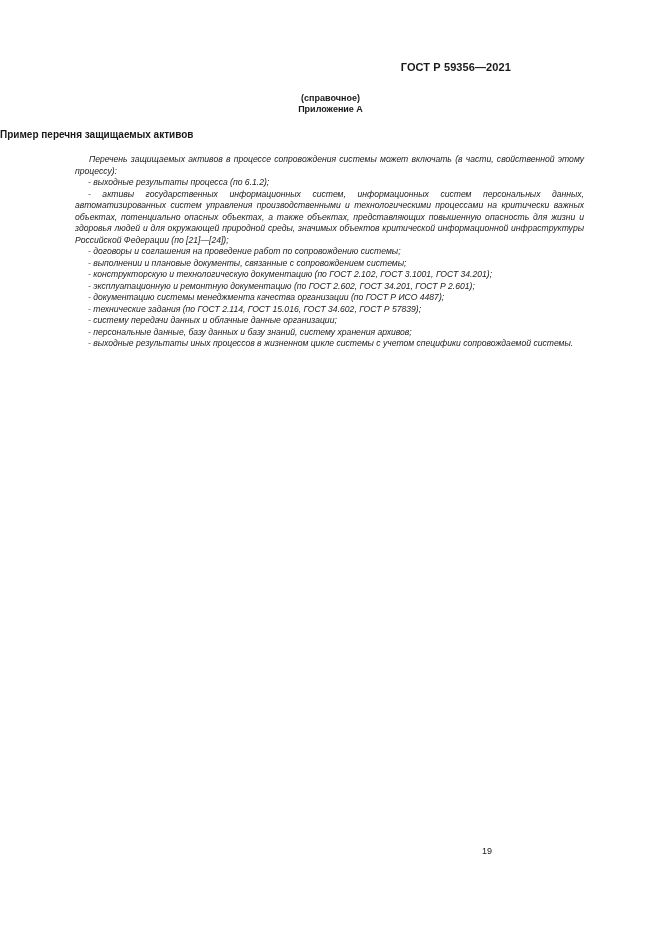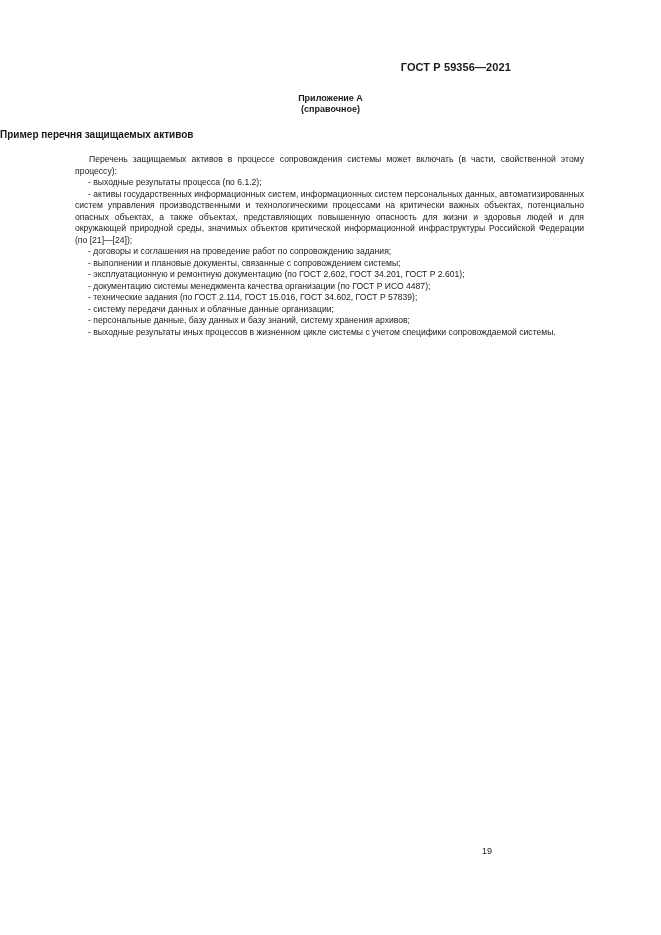--- a/index.html
+++ b/index.html
@@ -50,20 +50,21 @@
     font-weight: bold;
   }
   .body {
     position: absolute;
     top: 154px;
     left: 75px;
     width: 509px;
     font-size: 8.6px;
     line-height: 11.5px;
     text-align: justify;
+    font-style: italic;
   }
   .body p {
     margin: 0;
     text-indent: 14px;
   }
   .body p.item {
     text-indent: 13px;
   }
   .page-number {
     position: absolute;
@@ -73,32 +74,33 @@
   }
 </style>
 </head>
 <body>
 
 <div class="page">
 
   <div class="header-code">ГОСТ Р 59356—2021</div>
 
   <div class="annex">
+    <div>(справочное)</div>
     <div>Приложение А</div>
-    <div>(справочное)</div>
   </div>
 
   <div class="title">Пример перечня защищаемых активов</div>
 
   <div class="body">
     <p>Перечень защищаемых активов в процессе сопровождения системы может включать (в части, свойственной этому процессу):</p>
     <p class="item">- выходные результаты процесса (по 6.1.2);</p>
     <p class="item">- активы государственных информационных систем, информационных систем персональных данных, автоматизированных систем управления производственными и технологическими процессами на критически важных объектах, потенциально опасных объектах, а также объектах, представляющих повышенную опасность для жизни и здоровья людей и для окружающей природной среды, значимых объектов критической информационной инфраструктуры Российской Федерации (по [21]—[24]);</p>
-    <p class="item">- договоры и соглашения на проведение работ по сопровождению задания;</p>
+    <p class="item">- договоры и соглашения на проведение работ по сопровождению системы;</p>
     <p class="item">- выполнении и плановые документы, связанные с сопровождением системы;</p>
+    <p class="item">- конструкторскую и технологическую документацию (по ГОСТ 2.102, ГОСТ 3.1001, ГОСТ 34.201);</p>
     <p class="item">- эксплуатационную и ремонтную документацию (по ГОСТ 2.602, ГОСТ 34.201, ГОСТ Р 2.601);</p>
     <p class="item">- документацию системы менеджмента качества организации (по ГОСТ Р ИСО 4487);</p>
     <p class="item">- технические задания (по ГОСТ 2.114, ГОСТ 15.016, ГОСТ 34.602, ГОСТ Р 57839);</p>
     <p class="item">- систему передачи данных и облачные данные организации;</p>
     <p class="item">- персональные данные, базу данных и базу знаний, систему хранения архивов;</p>
     <p class="item">- выходные результаты иных процессов в жизненном цикле системы с учетом специфики сопровождаемой системы.</p>
   </div>
 
   <div class="page-number">19</div>
 

